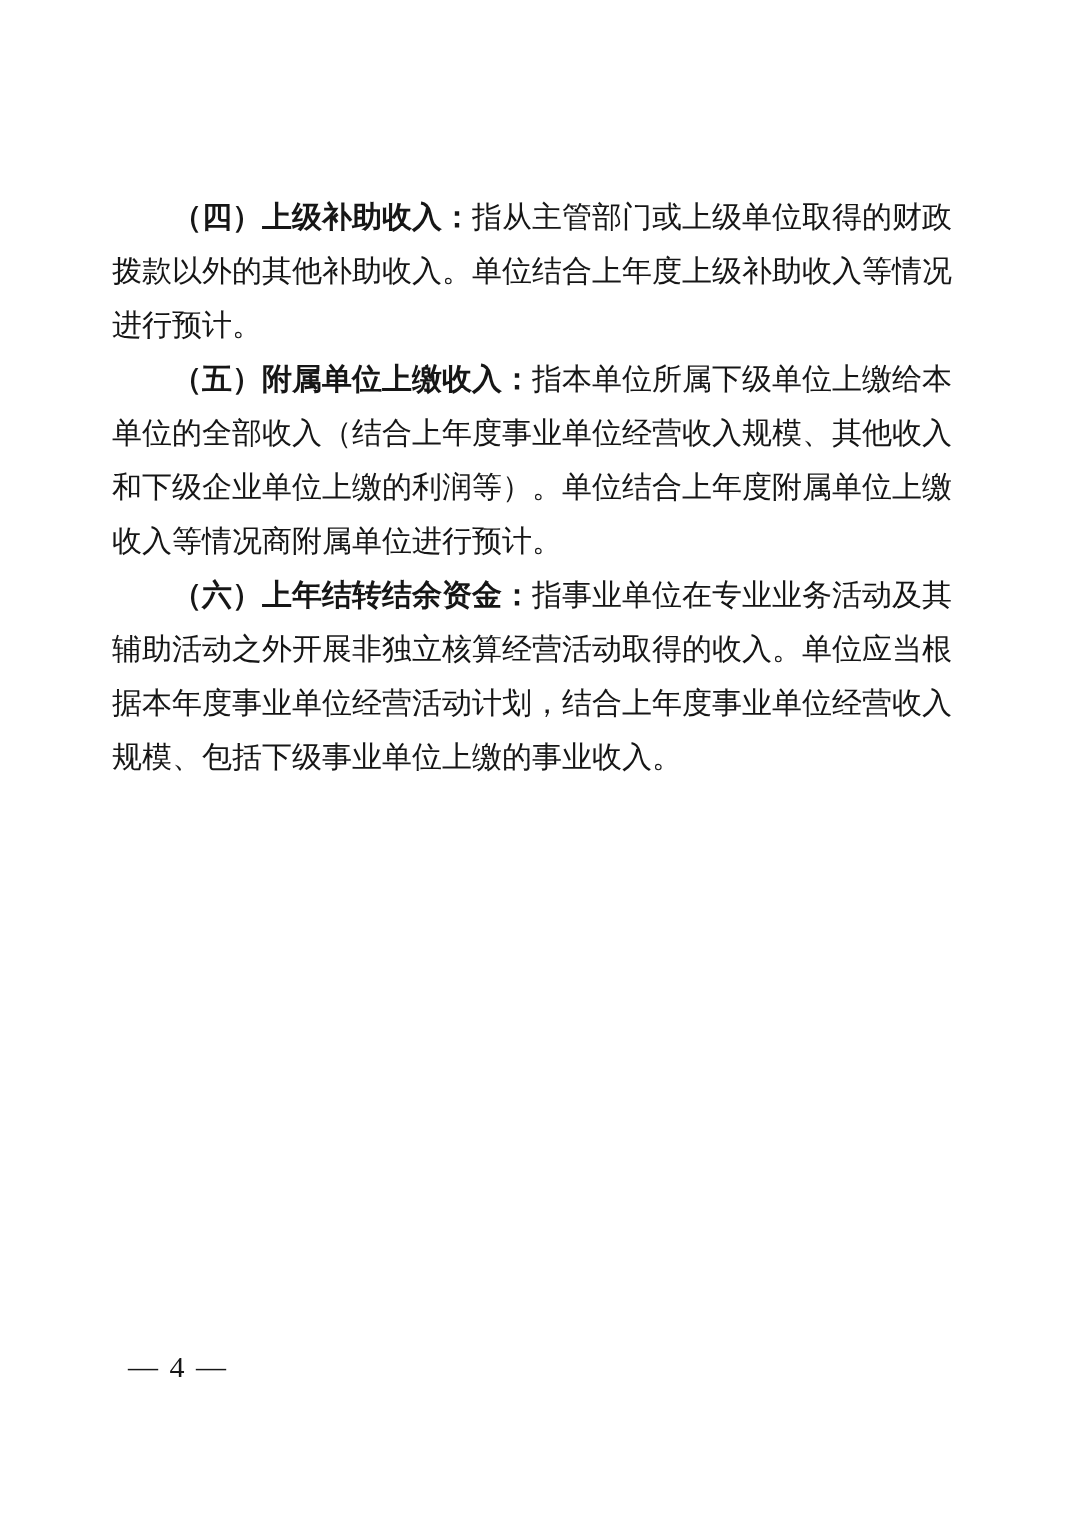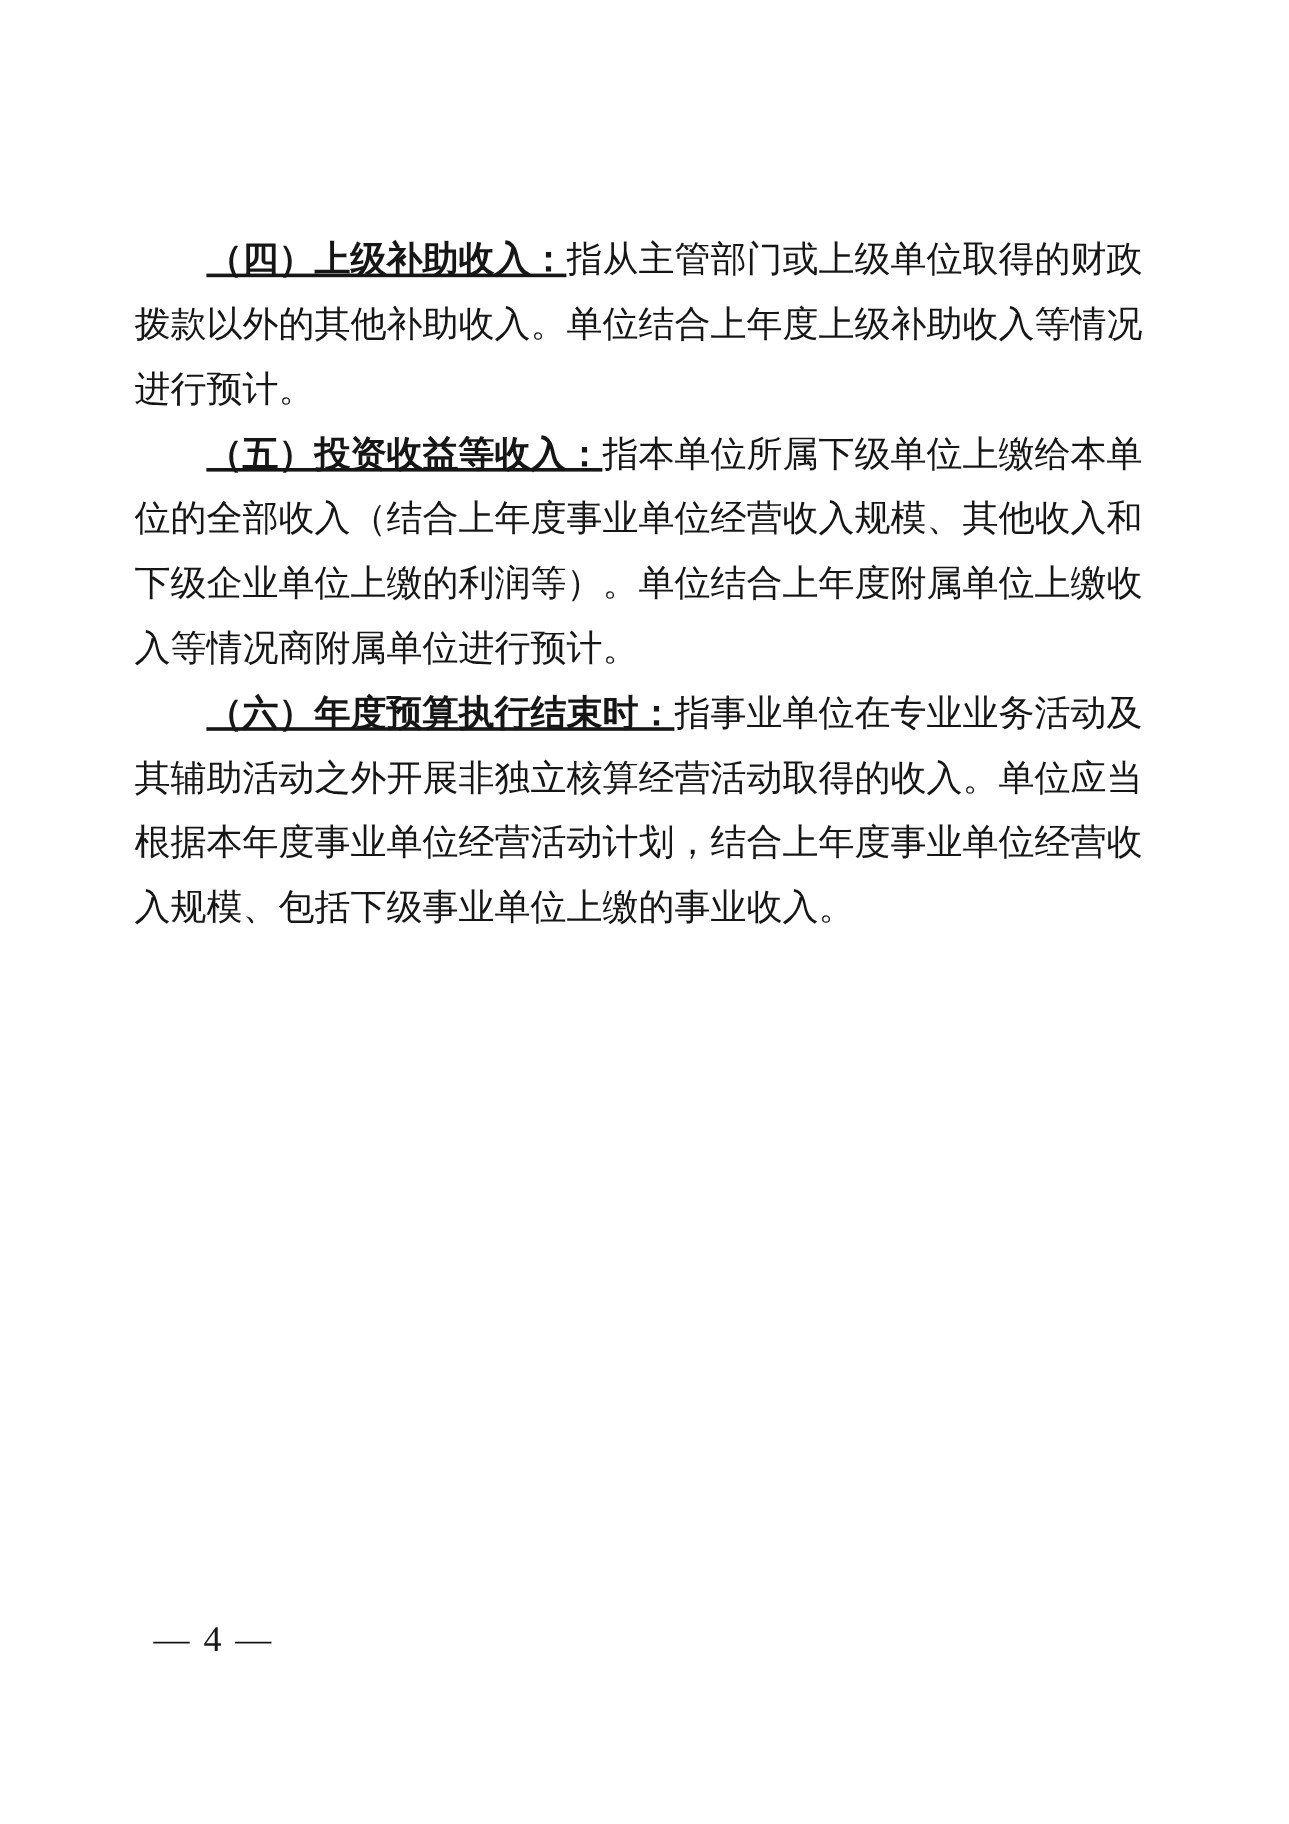--- a/index.html
+++ b/index.html
@@ -26,41 +26,40 @@
     margin: 0;
     font-size: 30px;
     line-height: 54px;
     text-align: justify;
     text-justify: inter-ideograph;
     text-indent: 2em;
     word-break: break-all;
   }
   .lead {
     font-weight: 700;
-    text-decoration: underline;
   }
   .footer {
     position: absolute;
     left: 128px;
     top: 1350px;
     font-size: 30px;
     letter-spacing: 2px;
     color: #161616;
   }
 </style>
 </head>
 <body>
 
 <div class="page">
   <div class="content">
 
     <p class="para"><span class="lead">（四）上级补助收入：</span><span>指从主管部门或上级单位取得的财政拨款以外的其他补助收入。单位结合上年度上级补助收入等情况进行预计。</span></p>
 
-    <p class="para"><span class="lead">（五）投资收益等收入：</span><span>指本单位所属下级单位上缴给本单位的全部收入（结合上年度事业单位经营收入规模、其他收入和下级企业单位上缴的利润等）。单位结合上年度附属单位上缴收入等情况商附属单位进行预计。</span></p>
+    <p class="para"><span class="lead">（五）附属单位上缴收入：</span><span>指本单位所属下级单位上缴给本单位的全部收入（结合上年度事业单位经营收入规模、其他收入和下级企业单位上缴的利润等）。单位结合上年度附属单位上缴收入等情况商附属单位进行预计。</span></p>
 
-    <p class="para"><span class="lead">（六）年度预算执行结束时：</span><span>指事业单位在专业业务活动及其辅助活动之外开展非独立核算经营活动取得的收入。单位应当根据本年度事业单位经营活动计划，结合上年度事业单位经营收入规模、包括下级事业单位上缴的事业收入。</span></p>
+    <p class="para"><span class="lead">（六）上年结转结余资金：</span><span>指事业单位在专业业务活动及其辅助活动之外开展非独立核算经营活动取得的收入。单位应当根据本年度事业单位经营活动计划，结合上年度事业单位经营收入规模、包括下级事业单位上缴的事业收入。</span></p>
 
 
 
   </div>
 
   <div class="footer">— 4 —</div>
 </div>
 
 </body></html>

